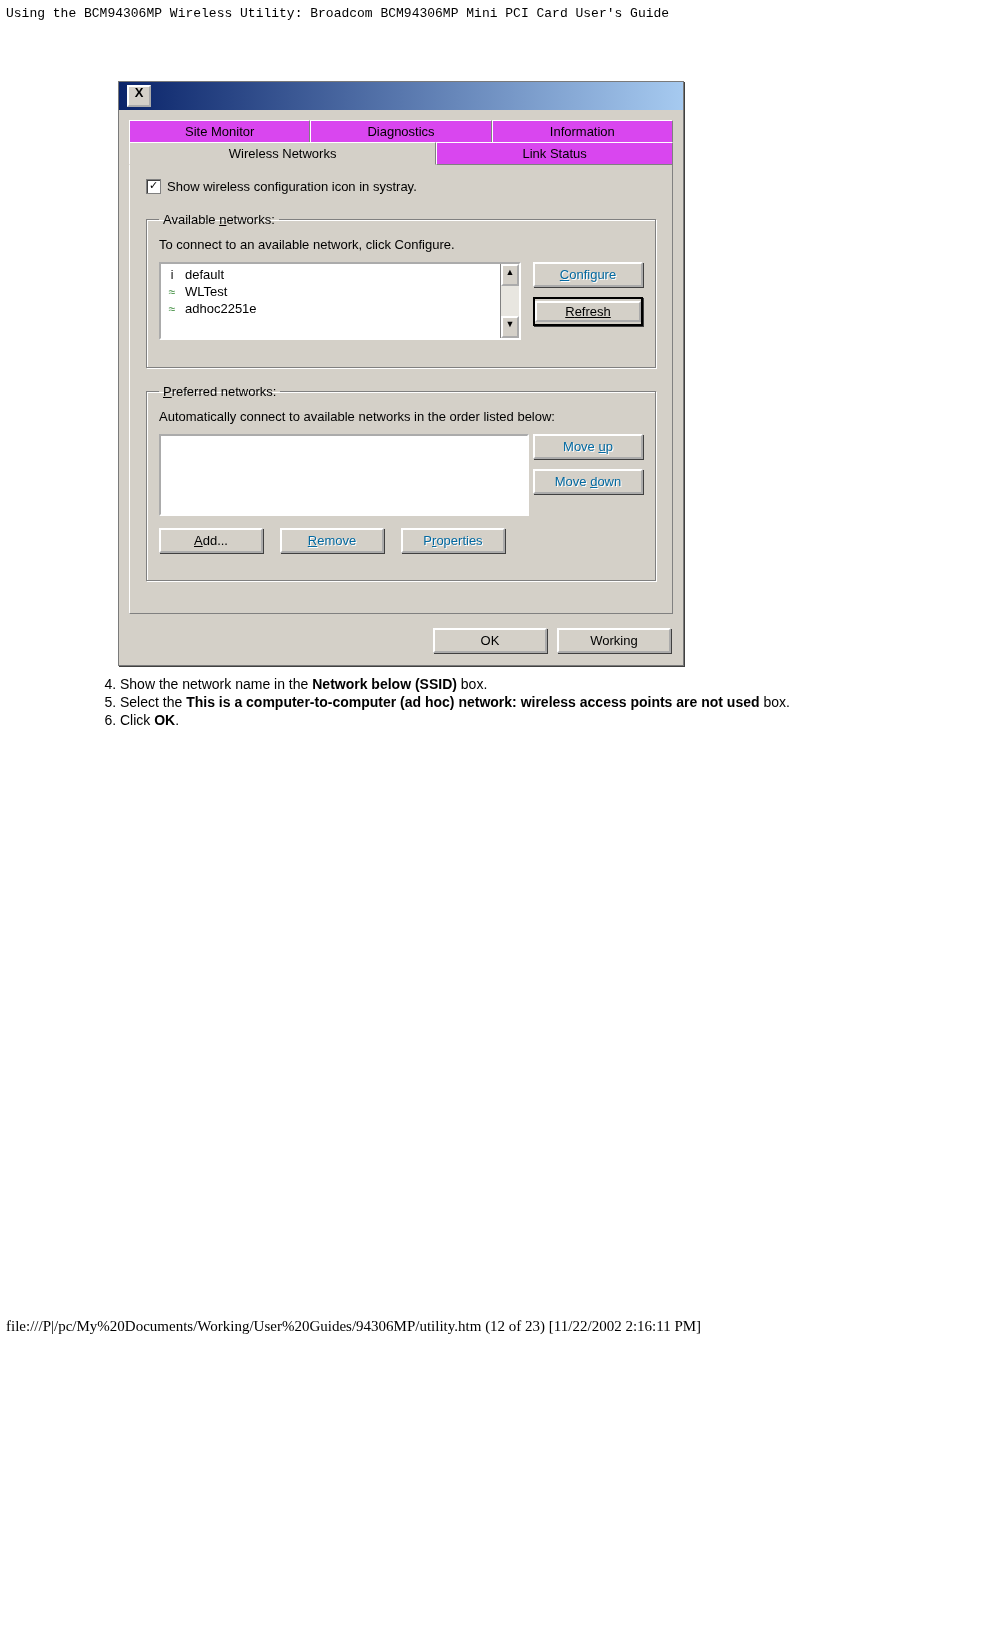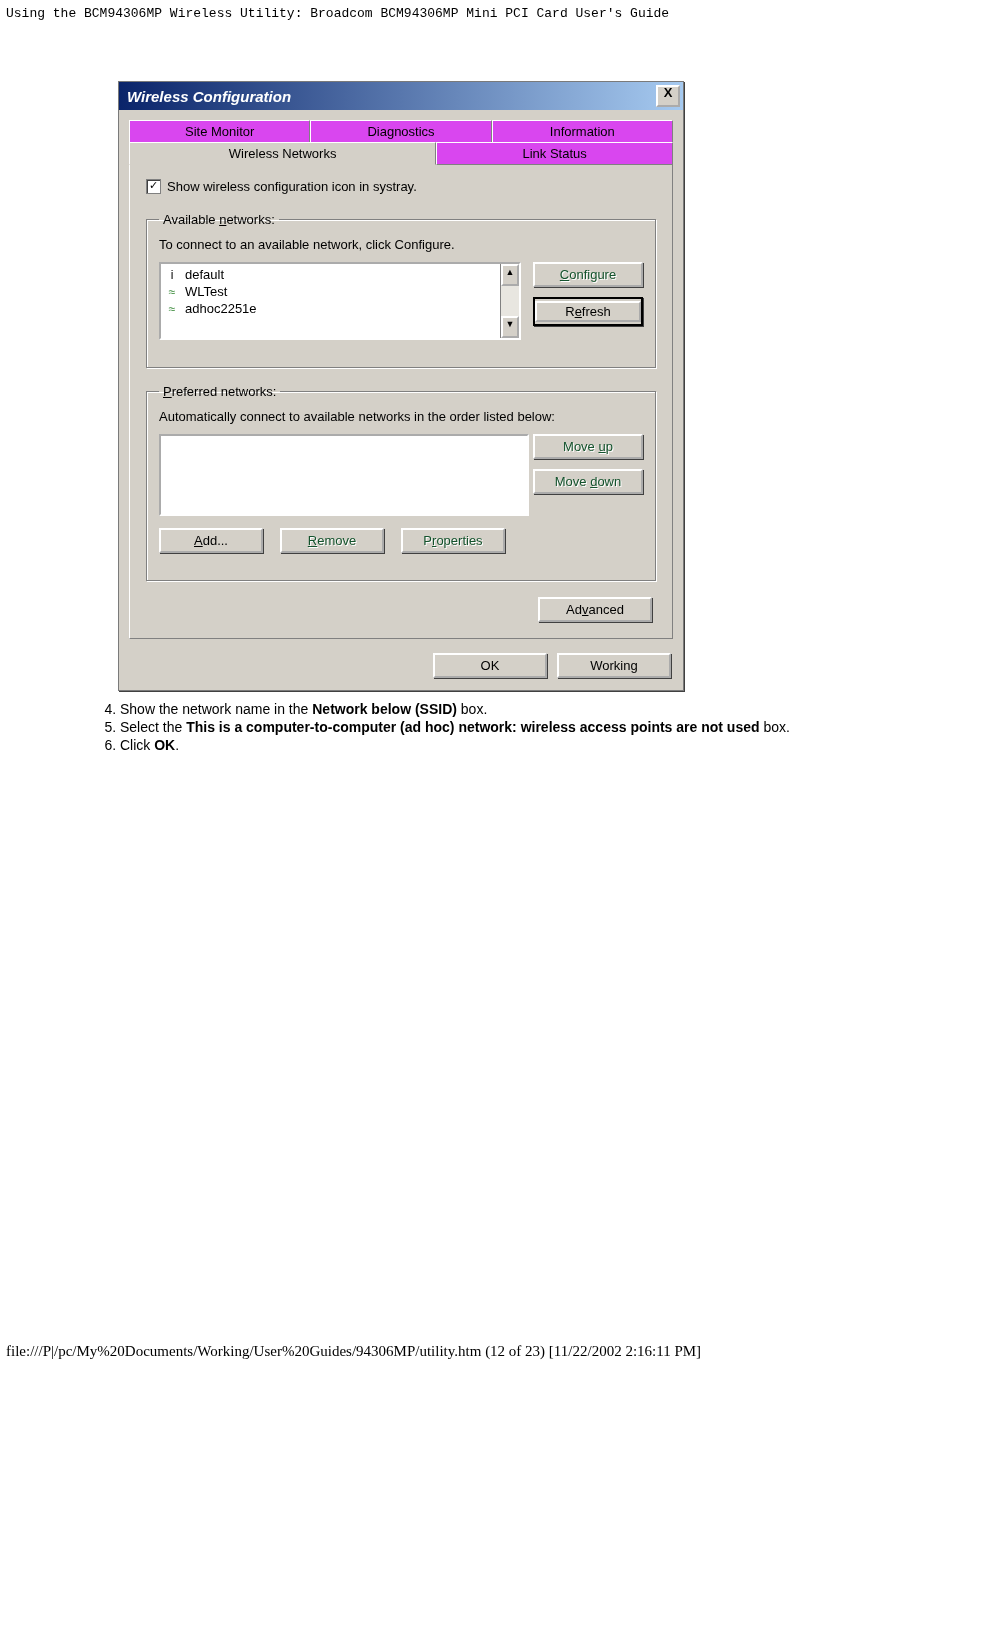--- a/index.html
+++ b/index.html
@@ -121,22 +121,22 @@
   .btn-col { width: 110px; display: flex; flex-direction: column; gap: 10px; }
   .wbtn {
     background: #d4d0c8;
     border: 2px outset #fff;
     font-size: 13px;
     text-align: center;
     padding: 3px 0;
     box-shadow: 1px 1px 0 #404040;
   }
   .wbtn.default { border: 2px solid #000; padding: 2px 0; }
-  .wbtn.default .inner { border: 2px outset #fff; padding: 1px 0; display:block;}
-  .wbtn.disabled { color: #14532d; text-shadow: 1px 1px 0 #fff; }
+  .wbtn.default .inner { border: 2px outset #fff; padding: 1px 0; display:block;text-decoration:underline;}
+  .wbtn.disabled { color: #0369a1; text-shadow: 1px 1px 0 #fff; }
   .pref-row { display: flex; gap: 4px; align-items: flex-start; margin-top: 6px;}
   .pref-list {
     flex: 1; height: 78px; background: #fff; border: 2px inset #fff;
   }
   .small-btns { display: flex; gap: 17px; margin-top: 12px; }
   .small-btns .wbtn { width: 100px; }
   .adv-row { display: flex; justify-content: flex-end; padding: 0 4px 0 0;}
   .adv-row .wbtn{ width: 110px;}
   .bottom-btns {
     display: flex; justify-content: flex-end; gap: 10px;
@@ -160,21 +160,20 @@
   }
   u.ak { text-decoration: underline; }
 </style>
 </head>
 <body>
 
 <div class="page-header">Using the BCM94306MP Wireless Utility: Broadcom BCM94306MP Mini PCI Card User's Guide</div>
 
 <div class="dialog-wrap">
   <div class="titlebar">
-    <span class="titlebar-text">Wireless Configuration</span>
     <span class="close-btn">X</span>
   </div>
 
   <div class="tab-area">
     <div class="tabrow top">
       <div class="tab">Site Monitor</div>
       <div class="tab">Diagnostics</div>
       <div class="tab">Information</div>
     </div>
     <div class="tabrow">
@@ -248,25 +247,20 @@
           </div>
           <div class="wbtn disabled">
             <u class="ak">R</u><span>emove</span>
           </div>
           <div class="wbtn disabled">
             <span>P</span><u class="ak">r</u><span>operties</span>
           </div>
         </div>
       </fieldset>
 
-      <div class="adv-row">
-        <div class="wbtn">
-          <span>Ad</span><u class="ak">v</u><span>anced</span>
-        </div>
-      </div>
     </div>
   </div>
 
   <div class="bottom-btns">
     <div class="wbtn">OK</div>
     <div class="wbtn">Working</div>
   </div>
 </div>
 
 <div class="instructions">

